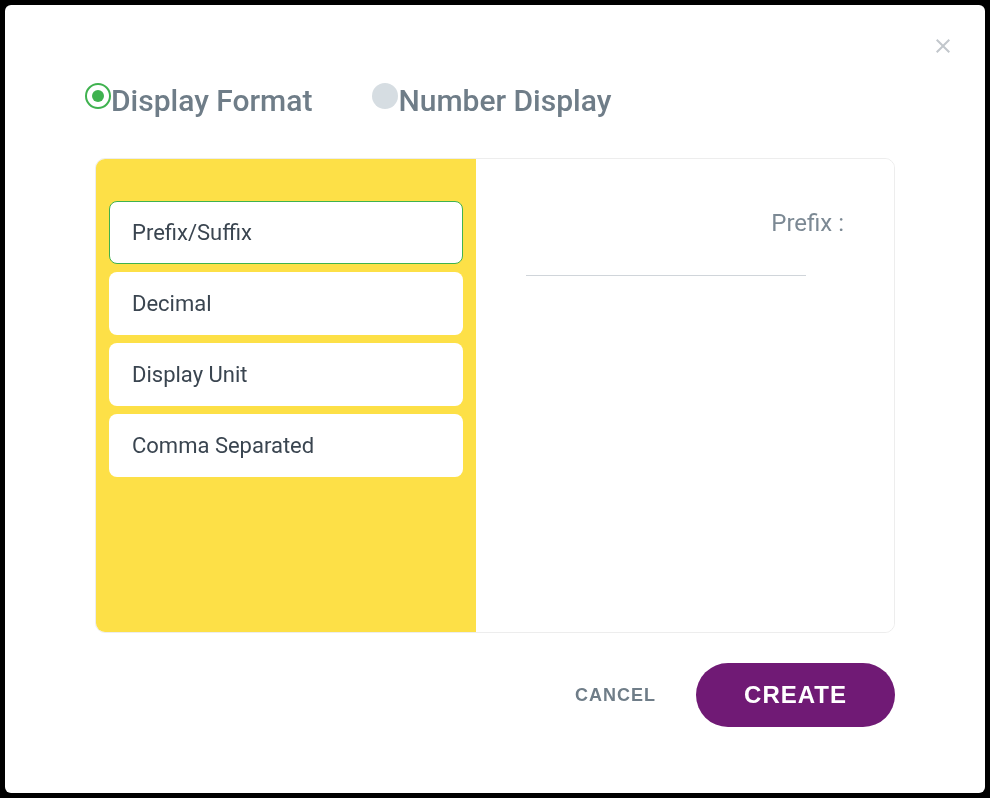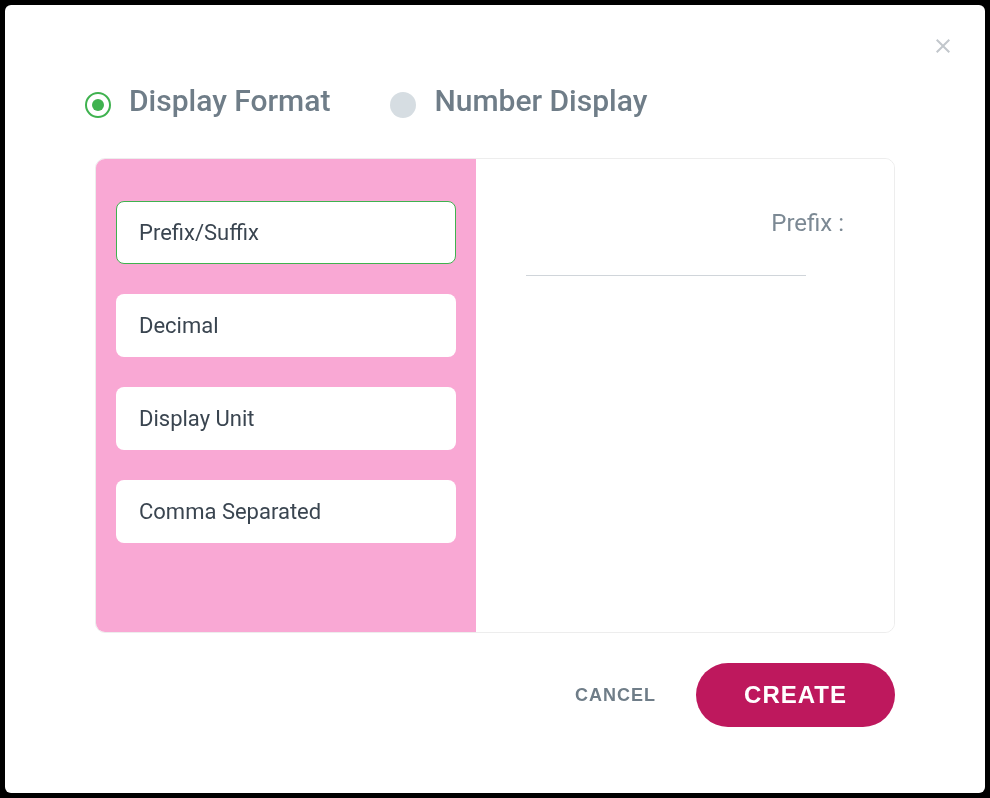--- a/index.html
+++ b/index.html
@@ -35,22 +35,21 @@
       font-weight: bold;
     }
     .tabs {
       display: flex;
       align-items: center;
       gap: 60px;
       padding: 78px 0 0 80px;
     }
     .tab {
       display: flex;
-      align-items: flex-end;
-      gap: 18px;
+      align-items: flex-start;
       cursor: pointer;
     }
     .radio {
       width: 26px;
       height: 26px;
       border-radius: 50%;
       display: flex;
       align-items: center;
       justify-content: center;
       flex-shrink: 0;
@@ -76,26 +75,26 @@
     }
     .panel-wrap {
       margin: 40px 90px 0 90px;
       display: flex;
       border: 1px solid #ededed;
       border-radius: 10px;
       overflow: hidden;
       height: 475px;
     }
     .sidebar {
-      background: #f9a8d4;
+      background: #fde047;
       width: 380px;
-      padding: 42px 20px;
+      padding: 42px 13px;
       display: flex;
       flex-direction: column;
-      gap: 30px;
+      gap: 8px;
     }
     .sidebar-item {
       background: #ffffff;
       border-radius: 8px;
       padding: 18px 22px;
       font-size: 22px;
       color: #3a4550;
       cursor: pointer;
       border: 1px solid transparent;
     }
@@ -136,21 +135,21 @@
     .cancel-btn {
       background: transparent;
       border: none;
       color: #6f7d88;
       font-size: 18px;
       font-weight: 700;
       letter-spacing: 1px;
       cursor: pointer;
     }
     .create-btn {
-      background: #be185d;
+      background: #701a75;
       border: none;
       color: #ffffff;
       font-size: 24px;
       font-weight: 700;
       letter-spacing: 1px;
       padding: 18px 48px;
       border-radius: 999px;
       cursor: pointer;
     }
   </style>

